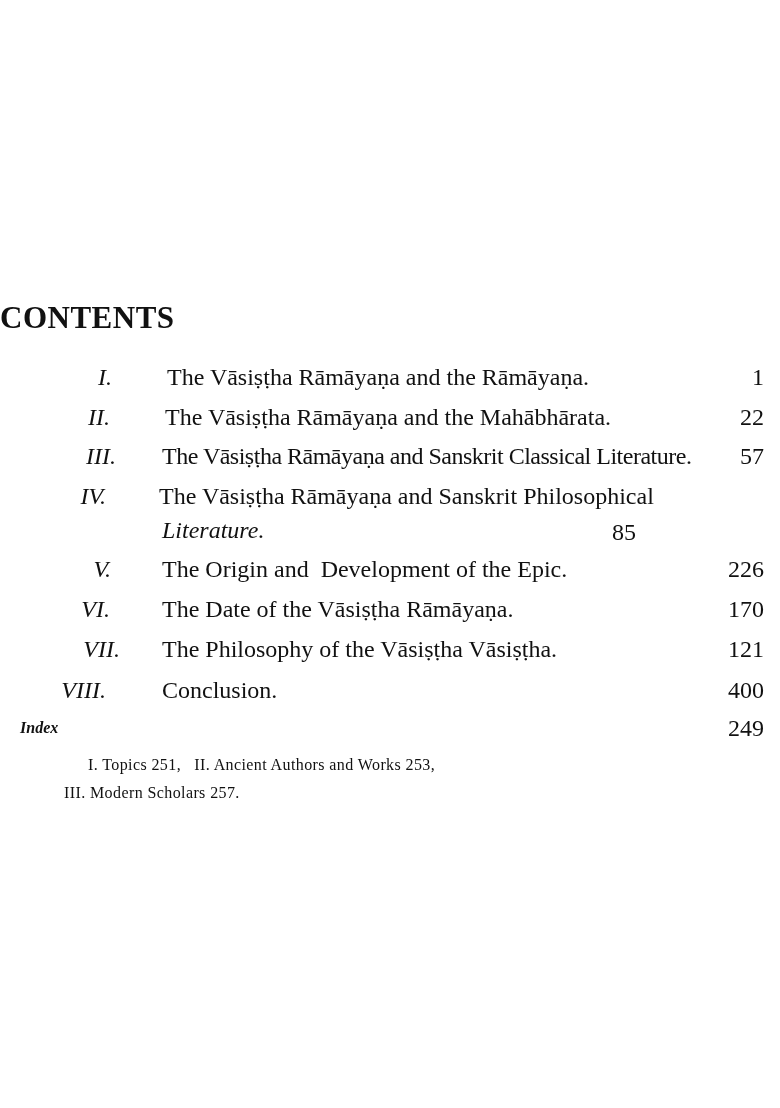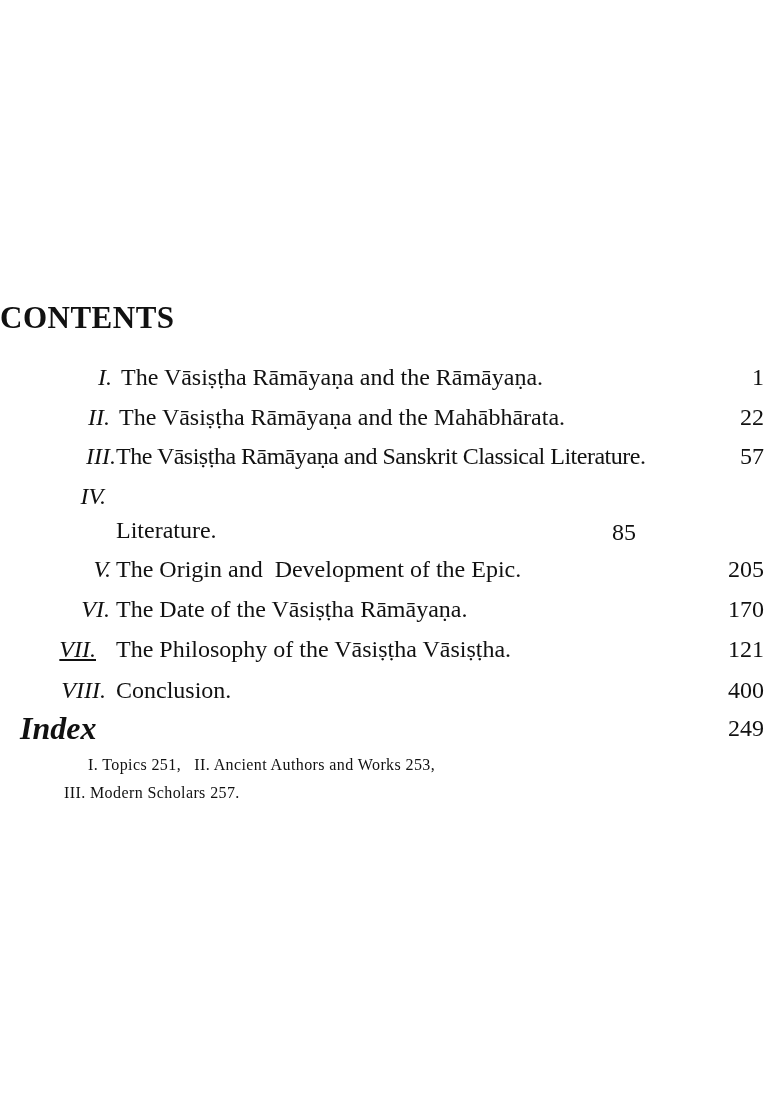--- a/index.html
+++ b/index.html
@@ -10,23 +10,23 @@
     }
     .title {
       position: absolute; top: 300px; left: 0; width: 760px;
       text-align: left; font-size: 31px; font-weight: bold; letter-spacing: 0.5px;
     }
     .entry { position: absolute; font-size: 24px; line-height: 28px; white-space: nowrap; }
     .num {
       position: absolute; font-style: italic; text-align: right; width: 60px;
       font-size: 24px;
     }
-    .text { position: absolute; }
+    .text { position: absolute; margin-left: 46px; }
     .page { position: absolute; right: 16px; text-align: right; font-size: 24px; }
-    .index-label { position: absolute; left: 20px; font-weight: bold; font-style: italic; font-size: 32px; }
+    .index-label { position: absolute; left: 20px; font-weight: bold; font-style: italic; font-size: 16px; }
     .subindex { position: absolute; font-size: 16px; letter-spacing: 0.4px; white-space: nowrap; }
   </style>
 </head>
 <body>
 
 <div class="title">CONTENTS</div>
 
 <div class="entry" style="top:363px;left:0;width:780px;">
   <span class="num" style="left:52px;">I.</span>
   <span class="text" style="left:121px;">The Vāsiṣṭha Rāmāyaṇa and the Rāmāyaṇa.</span>
@@ -40,38 +40,39 @@
 </div>
 
 <div class="entry" style="top:442px;left:0;width:780px;">
   <span class="num" style="left:56px;">III.</span>
   <span class="text" style="left:116px;letter-spacing:-0.5px;">The Vāsiṣṭha Rāmāyaṇa and Sanskrit Classical Literature.</span>
   <span class="page">57</span>
 </div>
 
 <div class="entry" style="top:482px;left:0;width:652px;height:70px;">
   <span class="num" style="left:46px;">IV.</span>
-  <span class="text" style="left:116px;top:34px;">Literature.</span>
+  <span class="text" style="left:113px;">The Vāsiṣṭha Rāmāyaṇa and Sanskrit Philosophical</span>
+  <span class="text" style="left:116px;top:34px;font-style:italic;">Literature.</span>
   <span class="page" style="top:36px;">85</span>
 </div>
 
 <div class="entry" style="top:555px;left:0;width:780px;">
   <span class="num" style="left:51px;">V.</span>
   <span class="text" style="left:116px;white-space:pre;">The Origin and  Development of the Epic.</span>
-  <span class="page">205</span>
+  <span class="page">226</span>
 </div>
 
 <div class="entry" style="top:595px;left:0;width:780px;">
   <span class="num" style="left:50px;font-family:Liberation Serif, serif;">VI.</span>
   <span class="text" style="left:116px;">The Date of the Vāsiṣṭha Rāmāyaṇa.</span>
   <span class="page">170</span>
 </div>
 
 <div class="entry" style="top:635px;left:0;width:780px;">
-  <span class="num" style="left:36px;text-decoration:underline;">VII.</span>
+  <span class="num" style="left:60px;">VII.</span>
   <span class="text" style="left:116px;">The Philosophy of the Vāsiṣṭha Vāsiṣṭha.</span>
   <span class="page">121</span>
 </div>
 
 <div class="entry" style="top:676px;left:0;width:780px;">
   <span class="num" style="left:46px;">VIII.</span>
   <span class="text" style="left:116px;">Conclusion.</span>
   <span class="page">400</span>
 </div>
 

